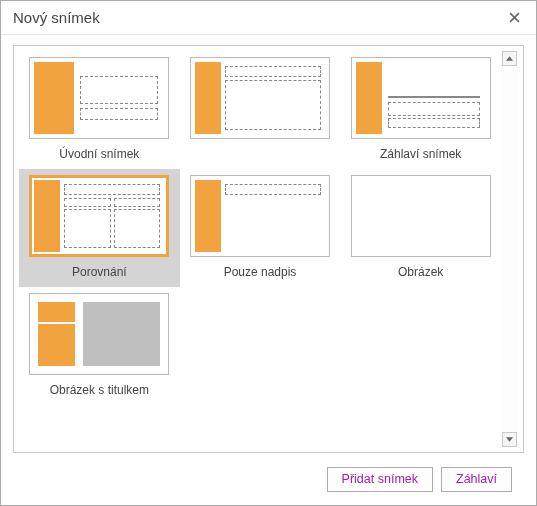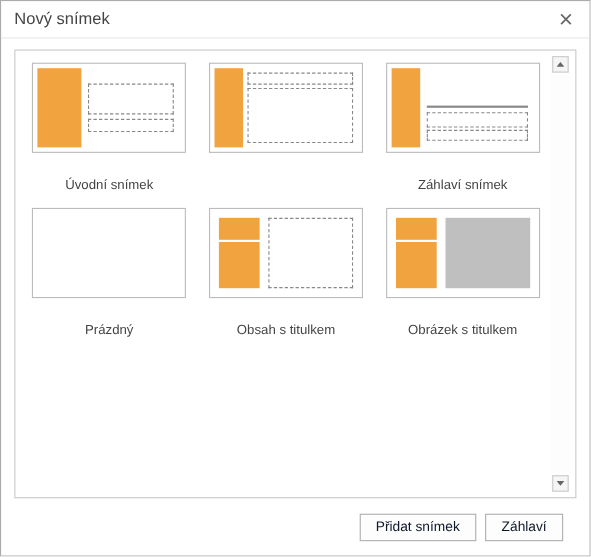--- a/index.html
+++ b/index.html
@@ -96,21 +96,21 @@
     border: 1px solid #bbb;
     background: #fff;
     padding: 4px;
     display: flex;
   }
   .layout-cell.selected .thumb-wrap {
     border: 3px solid #f1a33f;
     padding: 2px;
   }
   .layout-label {
-    margin-top: 22px;
+    margin-top: 8px;
     margin-bottom: 6px;
     font-size: 12px;
     color: #444;
     text-align: center;
   }
   .slide {
     flex: 1;
     display: flex;
   }
   .sidebar {
@@ -171,21 +171,21 @@
     justify-content: flex-end;
     gap: 8px;
     padding: 0 12px;
   }
   .btn {
     height: 25px;
     padding: 0 14px;
     border: 1px solid #adadad;
     background: #fdfdfd;
     font-size: 12.5px;
-    color: #0f172a;
+    color: #a21caf;
     display: flex;
     align-items: center;
     cursor: pointer;
   }
 </style>
 </head>
 <body>
 
 <div class="dialog">
 
@@ -235,43 +235,61 @@
                 <div class="l3-line"></div>
                 <div class="dashed-box l3-title"></div>
                 <div class="dashed-box l3-sub"></div>
               </div>
             </div>
           </div>
           <div class="layout-label">Záhlaví snímek</div>
         </div>
 
 
-
+        <div class="layout-cell selected">
+          <div class="thumb-wrap">
+            <div class="slide">
+              <div class="sidebar sidebar-narrow"></div>
+              <div class="content-area">
+                <div class="dashed-box l2-title"></div>
+                <div class="l5-cols">
+                  <div class="l5-col">
+                    <div class="dashed-box l5-h"></div>
+                    <div class="dashed-box l5-b"></div>
+                  </div>
+                  <div class="l5-col">
+                    <div class="dashed-box l5-h"></div>
+                    <div class="dashed-box l5-b"></div>
+                  </div>
+                </div>
+              </div>
+            </div>
+          </div>
+          <div class="layout-label">Porovnání</div>
+        </div>
+
+        <div class="layout-cell">
+          <div class="thumb-wrap">
+            <div class="slide">
+              <div class="sidebar sidebar-narrow"></div>
+              <div class="content-area">
+                <div class="dashed-box l6-title"></div>
+              </div>
+            </div>
+          </div>
+          <div class="layout-label">Pouze nadpis</div>
+        </div>
 
         <div class="layout-cell">
           <div class="thumb-wrap">
             <div class="slide"></div>
           </div>
-          <div class="layout-label">Prázdný</div>
-        </div>
-
-        <div class="layout-cell">
-          <div class="thumb-wrap">
-            <div class="slide">
-              <div class="l8-left">
-                <div class="l8-top"></div>
-                <div class="l8-bot"></div>
-              </div>
-              <div class="l8-right">
-                <div class="dashed-box l8-body"></div>
-              </div>
-            </div>
-          </div>
-          <div class="layout-label">Obsah s titulkem</div>
-        </div>
+          <div class="layout-label">Obrázek</div>
+        </div>
+
 
         <div class="layout-cell">
           <div class="thumb-wrap">
             <div class="slide">
               <div class="l9-left">
                 <div class="l9-top"></div>
                 <div class="l9-bot"></div>
               </div>
               <div class="l9-right">
                 <div class="l9-pic"></div>

